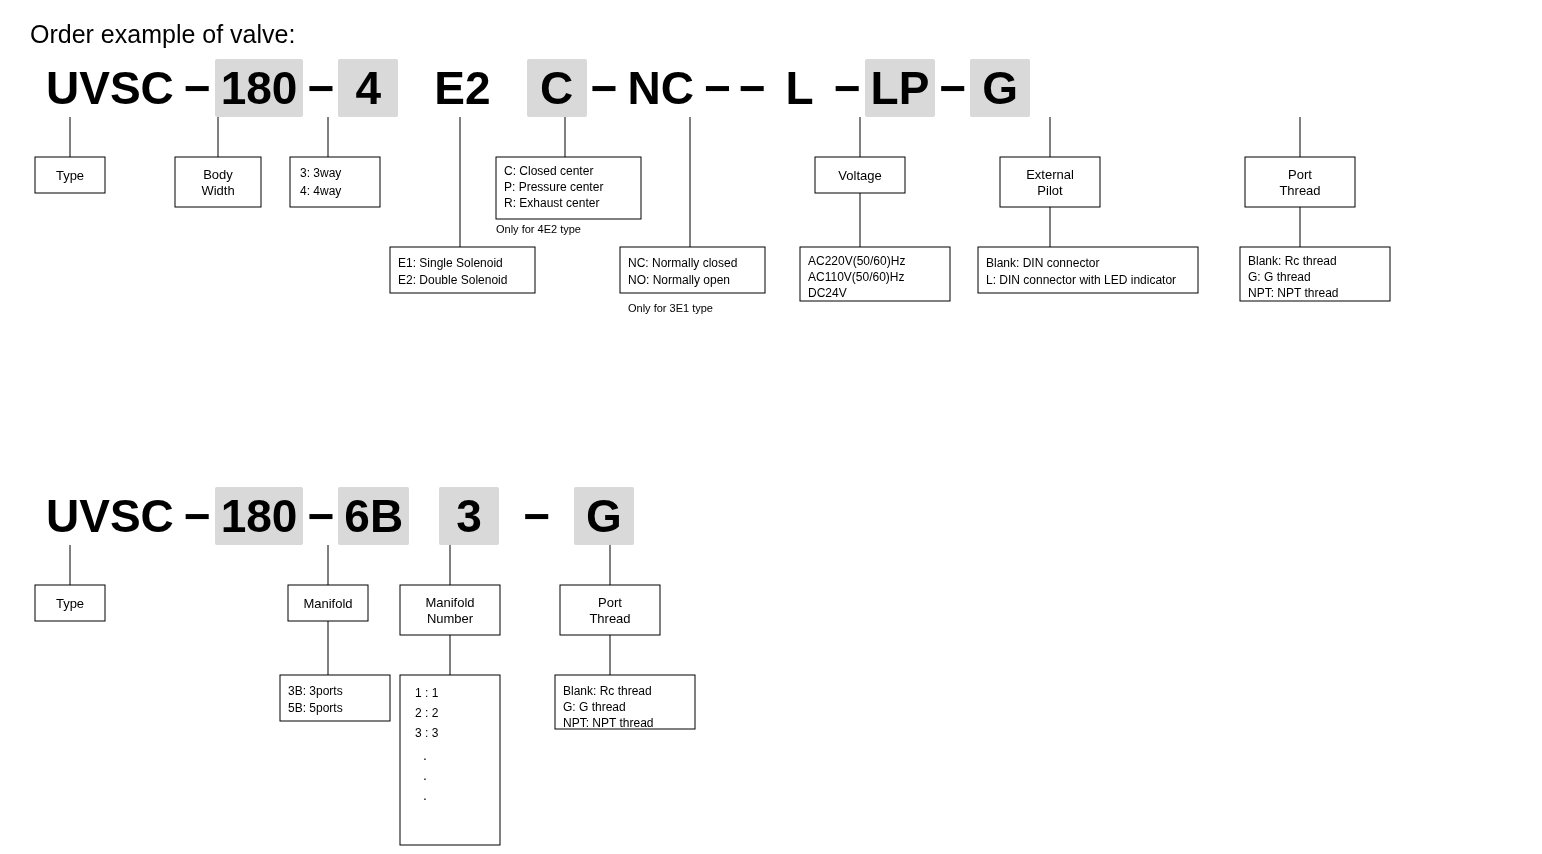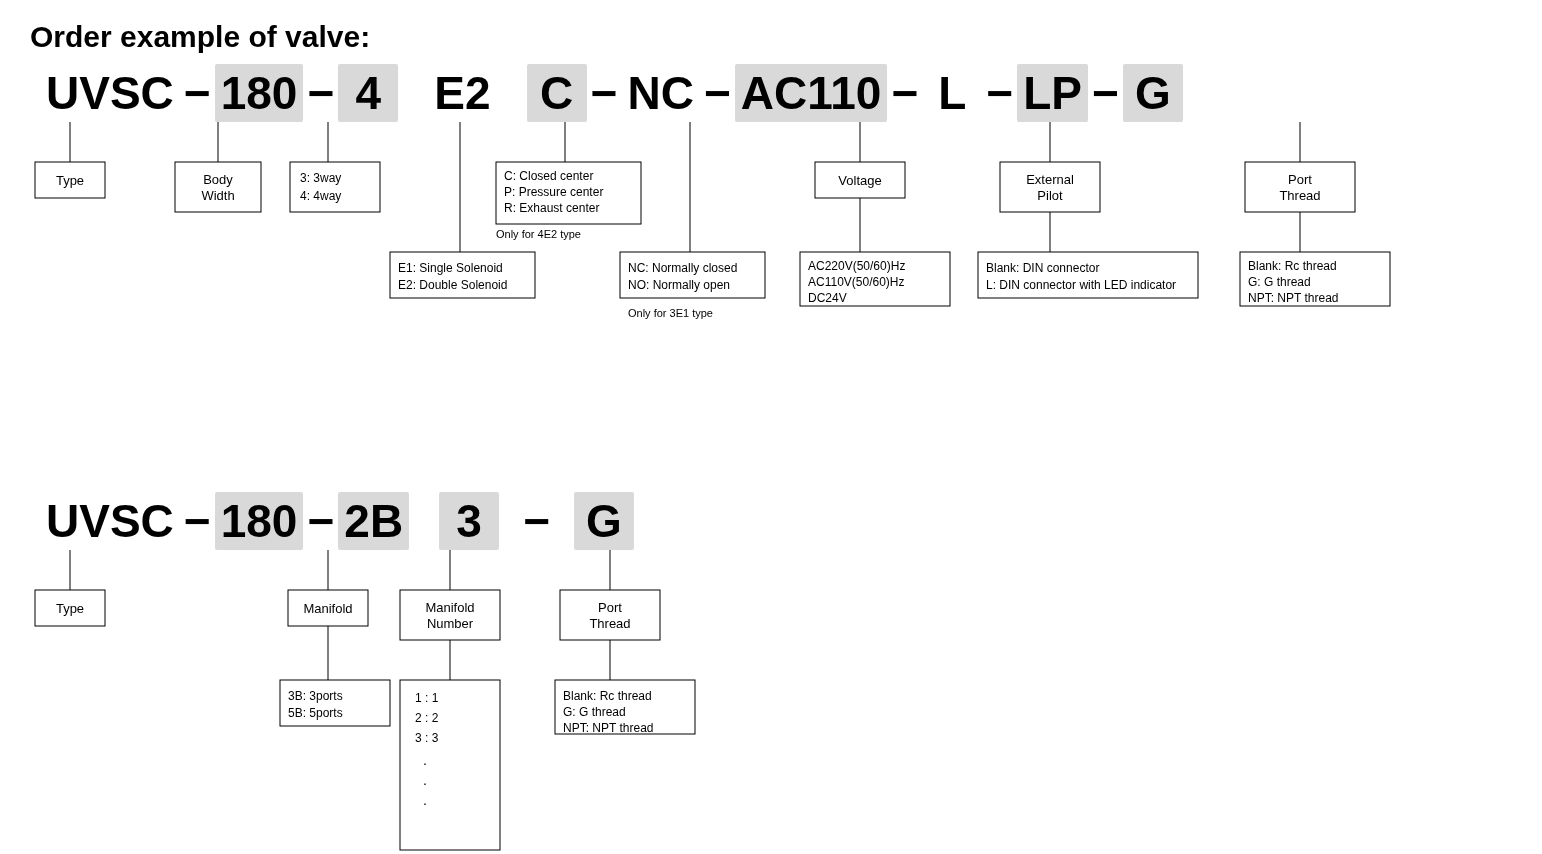--- a/index.html
+++ b/index.html
@@ -6,22 +6,22 @@
     body {
       background: #ffffff;
       font-family: Arial, sans-serif;
       width: 1542px;
       min-height: 854px;
       padding: 20px 30px;
       color: #000;
     }
 
     .section-title {
-      font-size: 30px;
-      font-weight: bold;
+      font-size: 25px;
+      font-weight: normal;
       margin-bottom: 10px;
     }
 
     
     .valve-diagram {
       position: relative;
       margin-bottom: 40px;
     }
 
     .code-row {
@@ -80,21 +80,20 @@
     <span class="code-segment highlighted">180</span>
     <span class="separator">−</span>
     <span class="code-segment highlighted">4</span>
     <span style="display:inline-block;width:30px"></span>
     <span class="code-segment">E2</span>
     <span style="display:inline-block;width:30px"></span>
     <span class="code-segment highlighted">C</span>
     <span class="separator">−</span>
     <span class="code-segment">NC</span>
     <span class="separator">−</span>
-    <span class="code-segment highlighted">AC110</span>
     <span class="separator">−</span>
     <span class="code-segment">L</span>
     <span class="separator">−</span>
     <span class="code-segment highlighted">LP</span>
     <span class="separator">−</span>
     <span class="code-segment highlighted">G</span>
   </div>
 
   <svg width="1500" height="330" style="display:block; margin-left:0;">
 
@@ -165,21 +164,21 @@
   </svg>
 </div>
 
 <div class="manifold-diagram">
 
   <div class="manifold-code-row">
     <span class="code-segment">UVSC</span>
     <span class="separator">−</span>
     <span class="code-segment highlighted">180</span>
     <span class="separator">−</span>
-    <span class="code-segment highlighted">2B</span>
+    <span class="code-segment highlighted">6B</span>
     <span style="display:inline-block;width:30px"></span>
     <span class="code-segment highlighted">3</span>
     <span style="display:inline-block;width:20px"></span>
     <span class="separator">−</span>
     <span style="display:inline-block;width:20px"></span>
     <span class="code-segment highlighted">G</span>
   </div>
 
   <svg width="900" height="420" style="display:block; margin-left:0;">
 

